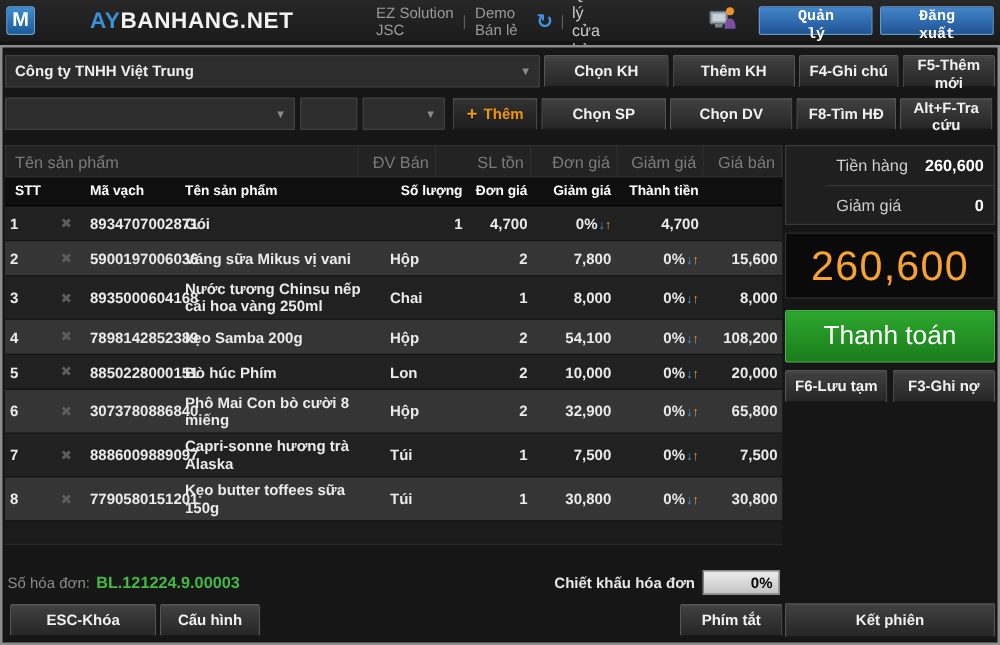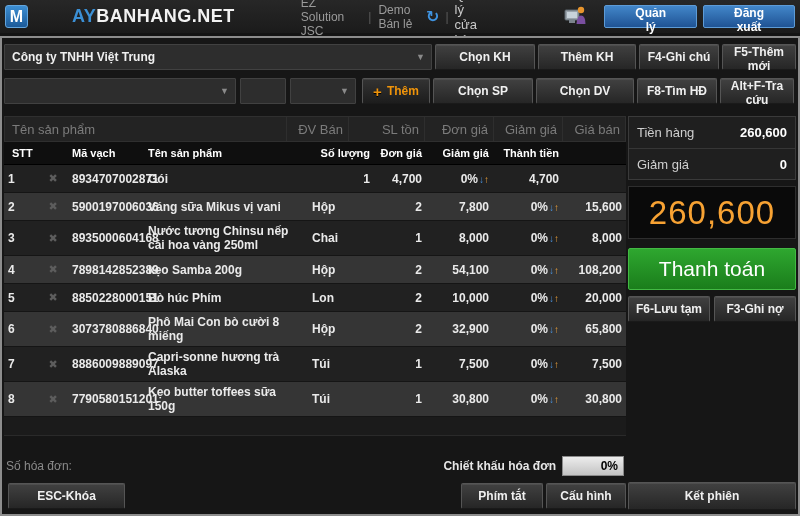--- a/index.html
+++ b/index.html
@@ -13,21 +13,21 @@
   .logo-m { width:23px; height:23px; background:linear-gradient(#3c8ed2,#1c5a99); border:1px solid #62a5dd; border-radius:3px; color:#fff; font-weight:bold; font-size:16px; display:flex; align-items:center; justify-content:center; margin-right:1px; }
   .logo-ay { color:#3b8fd4; font-weight:bold; font-size:18px; letter-spacing:.5px;margin-left:43px; }
   .logo-rest { color:#f2f2f2; font-weight:bold; font-size:18px; letter-spacing:.5px; }
   .topbar-center { margin-left:66px; color:#9a9a9a; font-size:12px; display:flex; align-items:center; gap:7px; }
   .topbar-center .sep { color:#5c5c5c; }
   .topbar-right { margin-left:auto; display:flex; align-items:center; }
   .refresh-ic { color:#3f93e0; font-size:16px; font-weight:bold; margin-right:6px; cursor:pointer; }
   .store-sep { color:#5c5c5c; font-size:12px; margin-right:6px; }
   .store-link { color:#c9c9c9; font-size:13px; cursor:pointer; }
   .user-ic { margin:0 10px 0 78px; cursor:pointer; }
-  .btn-blue { height:23px; padding:0 30px; background:linear-gradient(#4286c9,#1f5394); border:1px solid #5d9bd6; border-radius:2px; color:#fff; font-size:12px; font-weight:bold; cursor:pointer; margin-left:6px; font-family:Liberation Sans, sans-serif; }
+  .btn-blue { height:23px; padding:0 30px; background:linear-gradient(#4286c9,#1f5394); border:1px solid #5d9bd6; border-radius:2px; color:#fff; font-size:12px; font-weight:bold; cursor:pointer; margin-left:6px; font-family:Liberation Mono, monospace; }
 
   
   .main { position:absolute; top:36px; left:0; right:0; bottom:0; border:2px solid #8d8d8d; background:#161616; padding:2px; display:flex; flex-direction:column; }
 
   .toolbar-row { display:flex; align-items:stretch; height:26px; margin-top:4px; }
   .toolbar-row.r2 { margin-top:8px; }
   .combo { position:relative; background:#2d2d2d; border:1px solid #414141; border-radius:1px; color:#efefef; font-size:12px; font-weight:bold; display:flex; align-items:center; padding:0 20px 0 7px; cursor:pointer; }
   .combo .caret { position:absolute; right:6px; top:50%; transform:translateY(-50%); color:#8a8a8a; font-size:9px; }
   .combo.customer { flex:1; }
   .combo.product { width:232px; }
@@ -74,21 +74,21 @@
   .ck-label { margin-left:auto; color:#e6e6e6; font-weight:bold; margin-right:6px; }
   .ck-input { width:62px; height:20px; background:linear-gradient(#ececec,#c3c3c3); border:1px solid #8a8a8a; color:#000; font-weight:bold; font-size:12px; text-align:right; padding-right:5px; font-family:inherit; }
 
   .bottom-bar { height:30px; margin-top:3px; display:flex; align-items:center; padding-bottom:2px; }
   .btn-esc { width:117px; height:26px; margin-left:4px; }
   .btn-shortcut { width:82px; height:26px; margin-left:auto; }
   .btn-config { width:80px; height:26px; margin-left:3px; }
 
   
   .sidebar { width:168px; display:flex; flex-direction:column; }
-  .sum-box { background:#1f1f1f; border:1px solid #3a3a3a; }
+  .sum-box { background:#1f1f1f; border:1px solid #3a3a3a;padding-left:32px; }
   .sum-row { height:31px; display:flex; align-items:center; padding:0 8px; }
   .sum-row + .sum-row { border-top:1px solid #363636; }
   .sum-label { color:#cfcfcf; font-size:13px; }
   .sum-val { margin-left:auto; color:#fff; font-size:13px; font-weight:bold; }
   .total-box { margin-top:6px; height:53px; background:#0a0a0a; border:1px solid #2e2e2e; display:flex; align-items:center; justify-content:center; color:#f7a233; font-size:33px; letter-spacing:1px; }
   .btn-pay { margin-top:9px; height:42px; background:linear-gradient(#2ea72f,#1a7d1b); border:1px solid #43b944; border-radius:2px; color:#fff; font-size:21px; cursor:pointer; font-family:inherit; }
   .side-btns { display:flex; margin-top:6px; }
   .btn-f6 { flex:1; height:26px; }
   .btn-f3 { flex:1; height:26px; margin-left:4px; }
   .side-spacer { flex:1; }
@@ -295,28 +295,29 @@
       <span>0%</span><span class="arr-dn">↓</span><span class="arr-up">↑</span>
     </div>
     <div class="cell-r">30,800</div>
   </div>
 </div>
 
         <div class="left-spacer"></div>
 
         <div class="invoice-row">
           <span class="inv-label">Số hóa đơn:</span>
+          <span class="inv-no">BL.121224.9.00003</span>
           <span class="ck-label">Chiết khấu hóa đơn</span>
           <input class="ck-input" value="0%" style="">
         </div>
 
         <div class="bottom-bar">
           <button class="btn-dark btn-esc">ESC-Khóa</button>
+          <button class="btn-dark btn-config">Cấu hình</button>
           <button class="btn-dark btn-shortcut">Phím tắt</button>
-          <button class="btn-dark btn-config">Cấu hình</button>
         </div>
       </div>
 
       <div class="sidebar">
         <div class="sum-box">
           <div class="sum-row">
             <span class="sum-label">Tiền hàng</span>
             <span class="sum-val">260,600</span>
           </div>
           <div class="sum-row">

